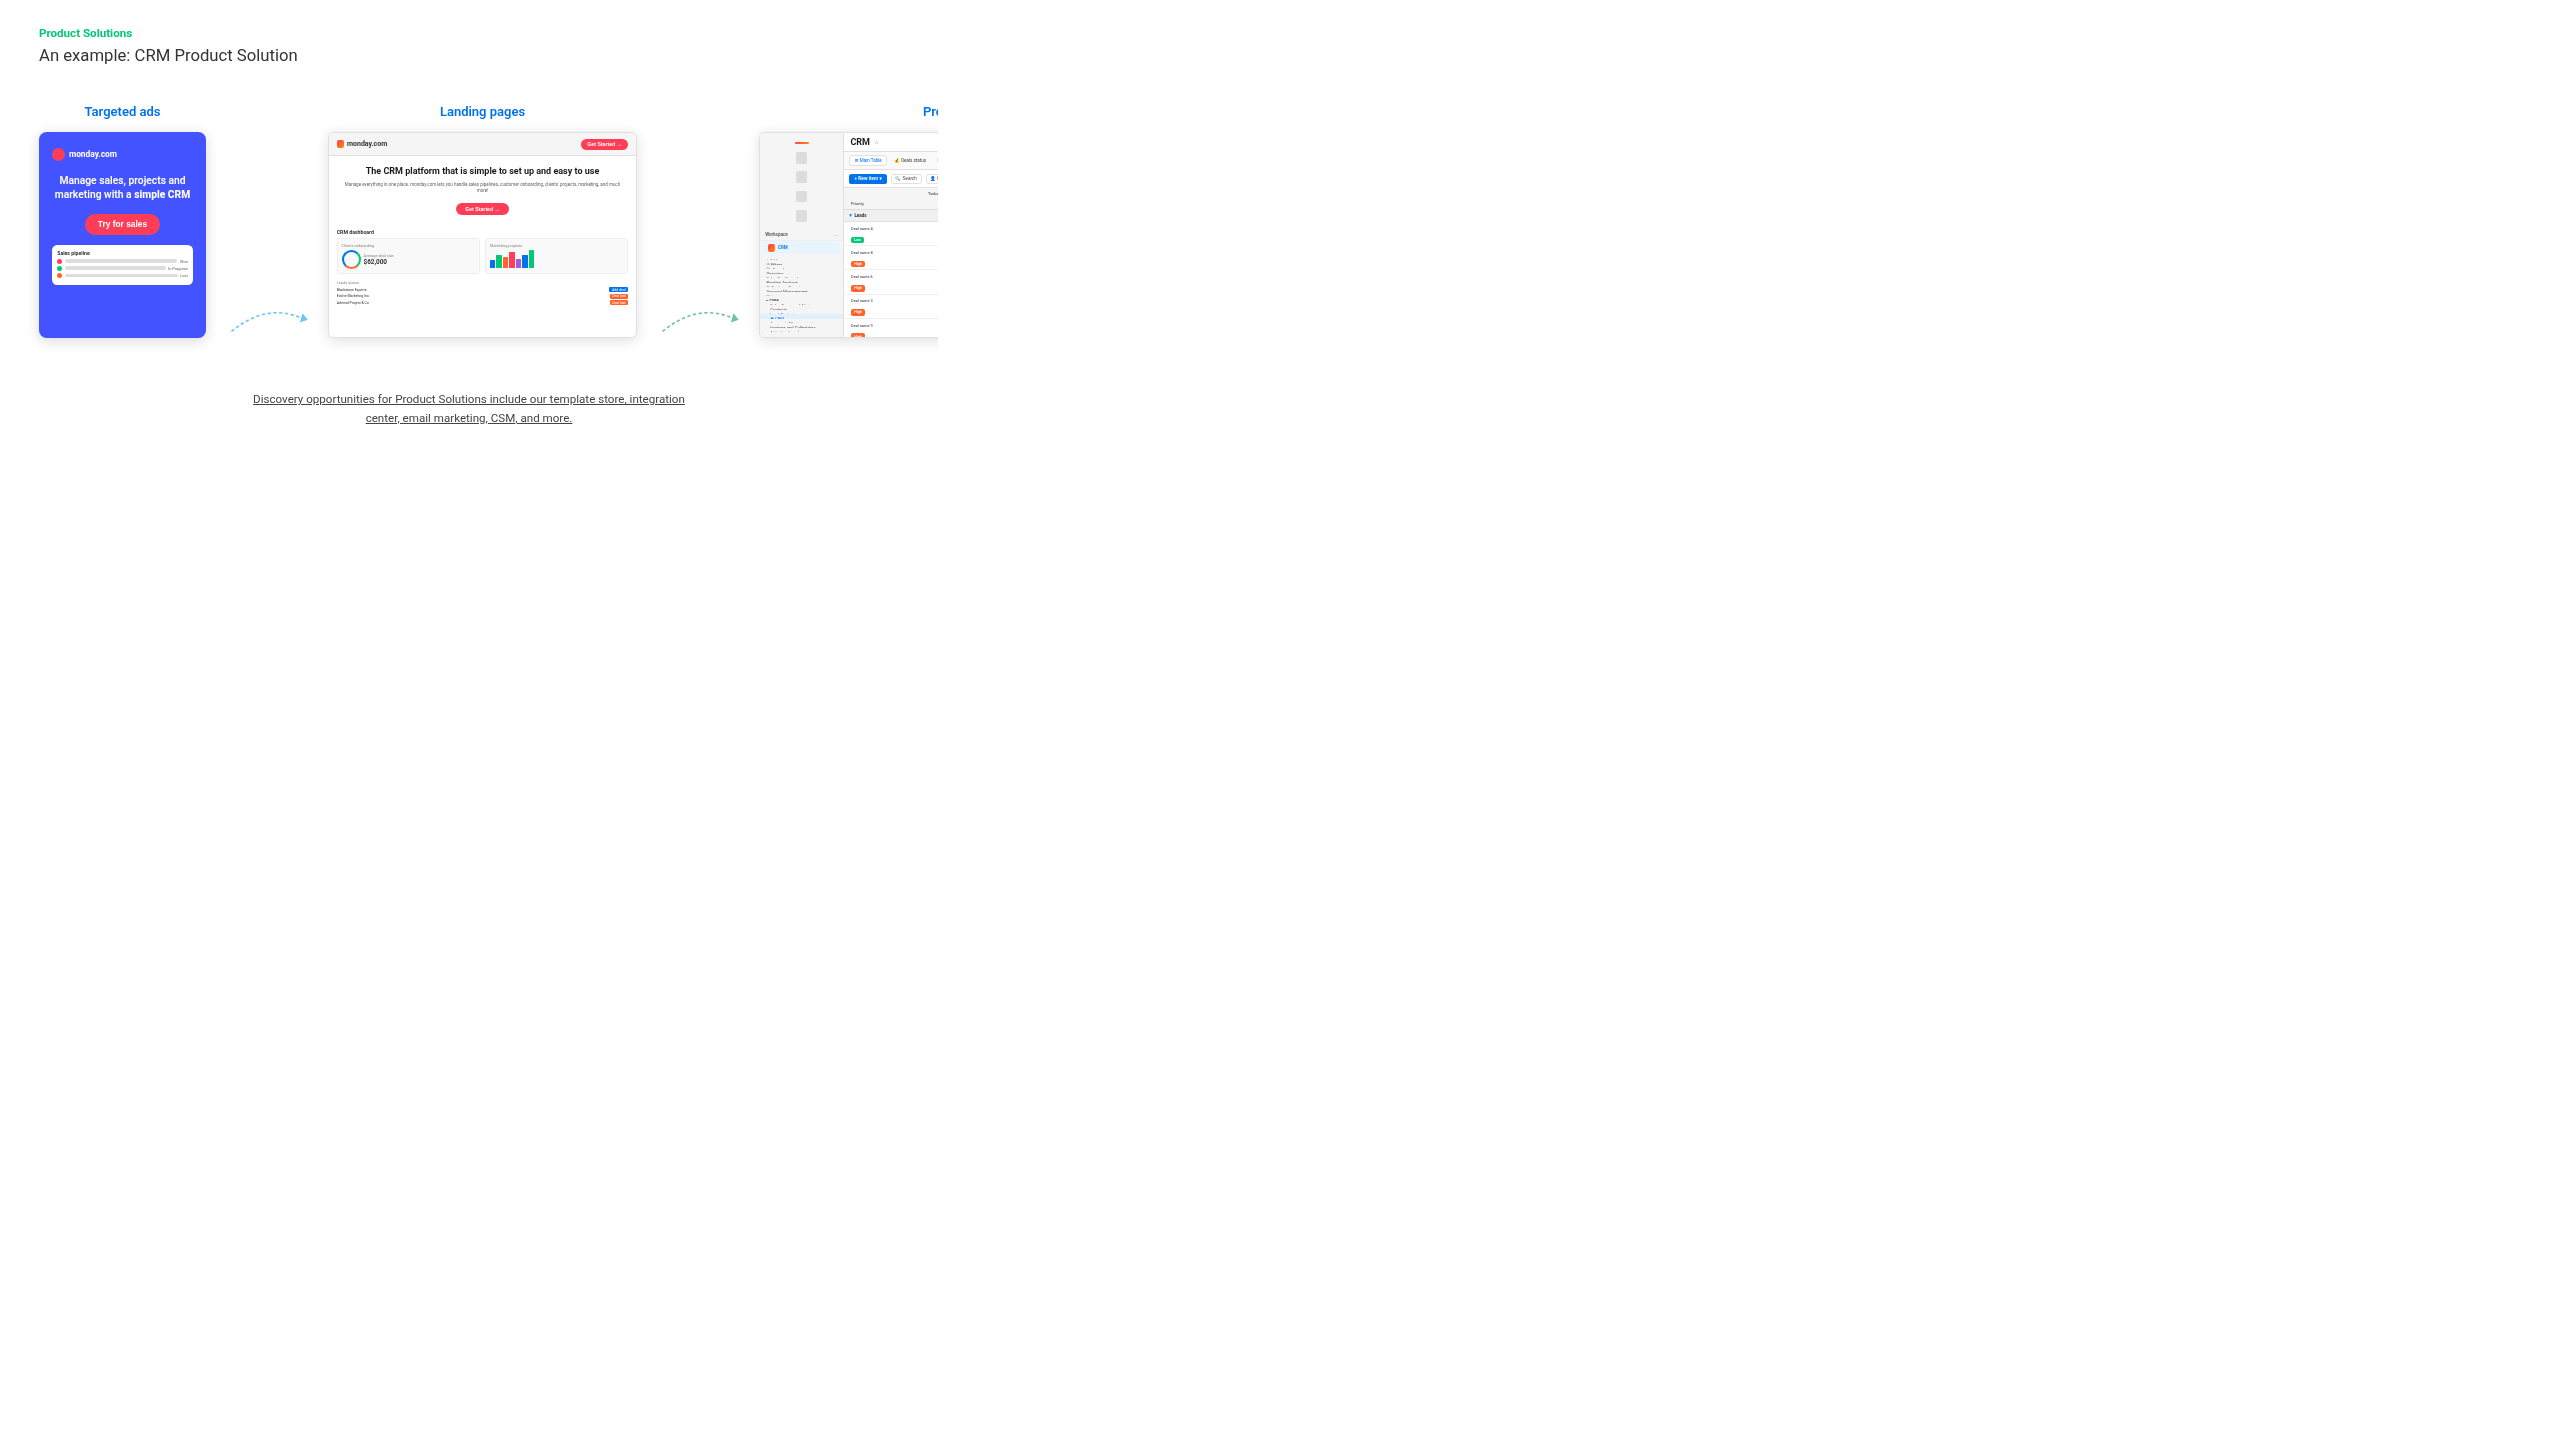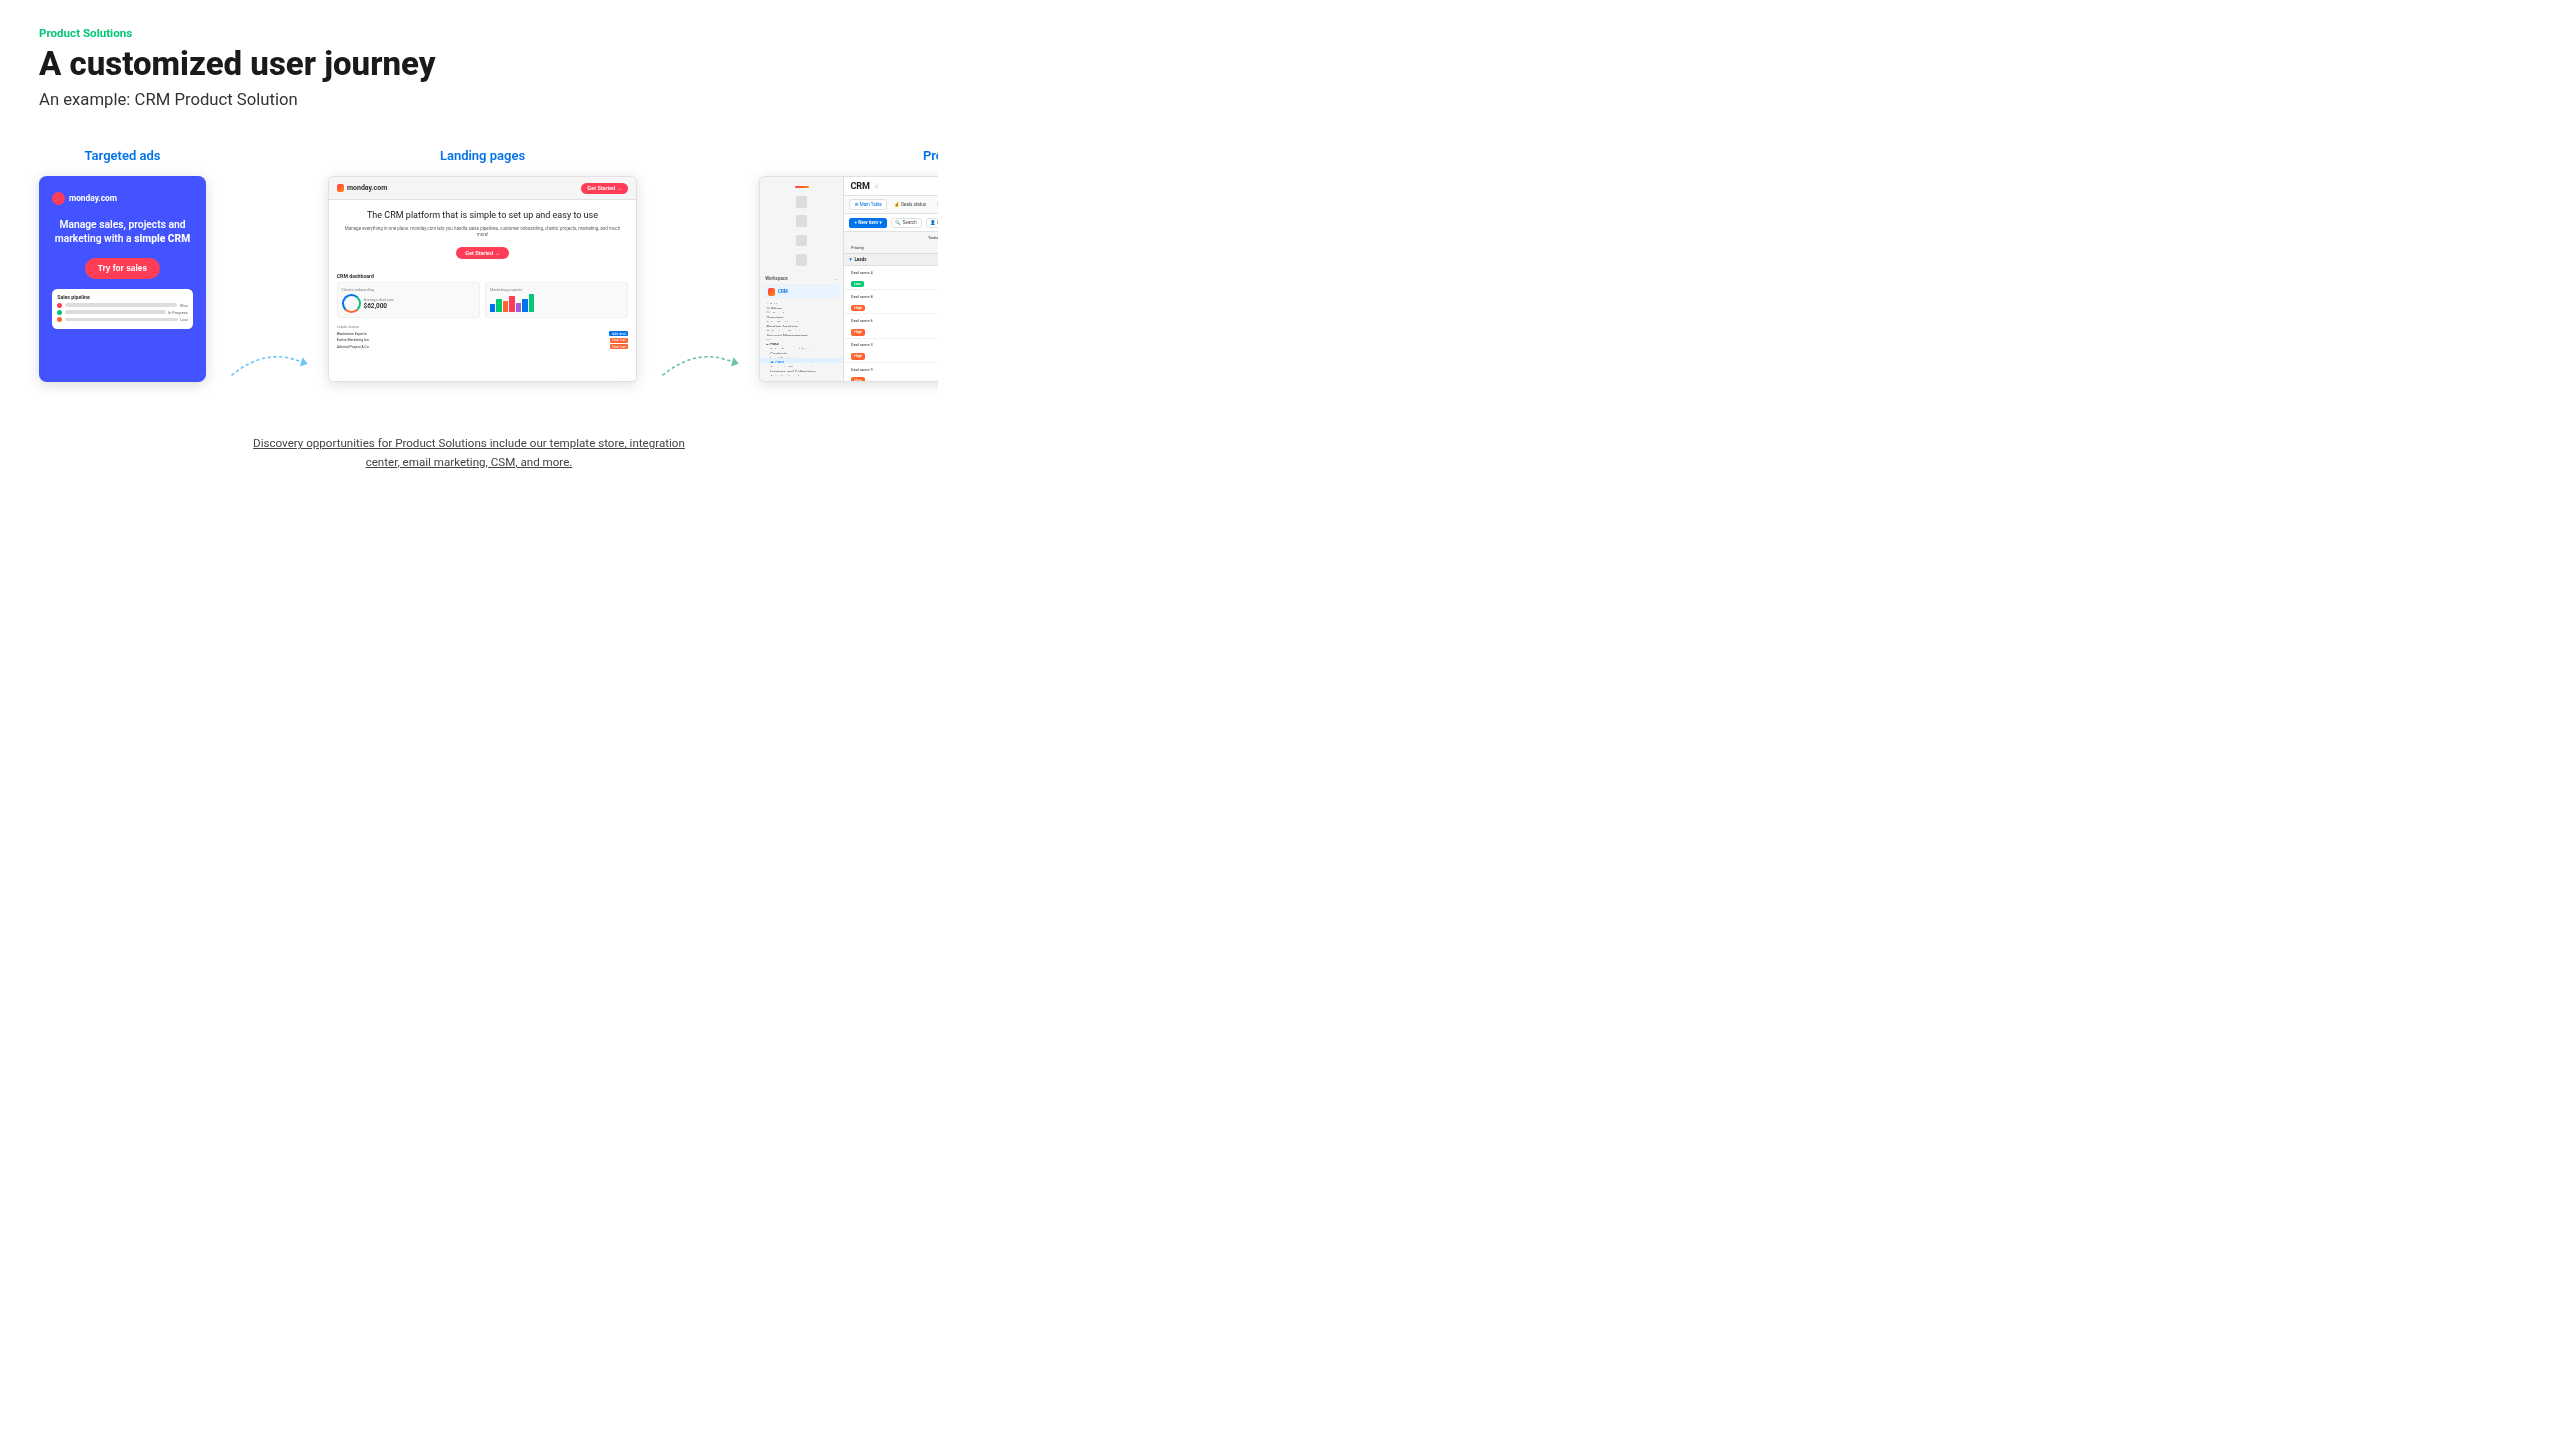--- a/index.html
+++ b/index.html
@@ -209,21 +209,21 @@
       cursor: pointer;
     }
 
     .landing-hero {
       padding: 10.3px 13px;
       text-align: center;
     }
 
     .landing-hero-title {
       font-size: 9px;
-      font-weight: 400;
+      font-weight: 700;
       color: #1a1a1a;
       margin-bottom: 3.9px;
       line-height: 1.3;
     }
 
     .landing-hero-sub {
       font-size: 4.5px;
       color: #666;
       margin-bottom: 6.4px;
       line-height: 1.4;
@@ -517,21 +517,20 @@
       font-weight: 600;
       color: #555;
     }
   </style>
 </head>
 <body>
 
 <div class="page-container">
 
   <div class="product-solutions-label">Product Solutions</div>
-  <h1 class="main-title">A customized user journey</h1>
   <p class="subtitle">An example: CRM Product Solution</p>
 
   <div class="journey-section">
 
     <div class="journey-item">
       <div class="journey-label">Targeted ads</div>
 
       <div class="ad-card">
         <div class="ad-logo">
           <div class="monday-logo-circle"></div>

